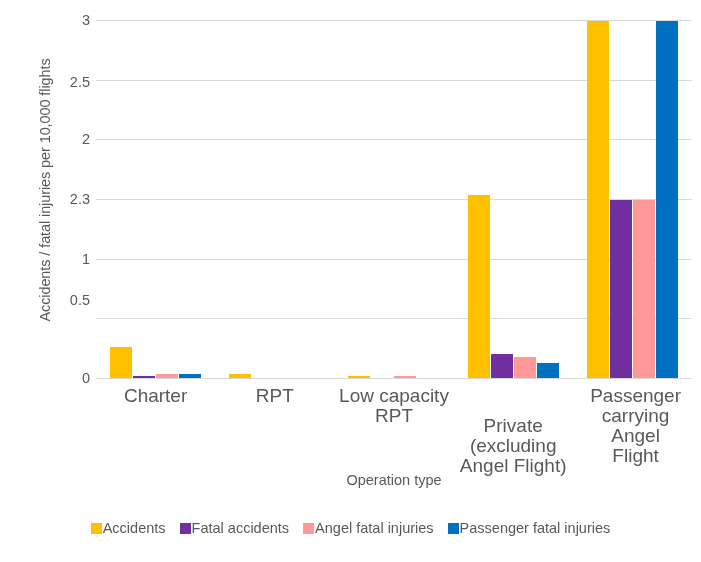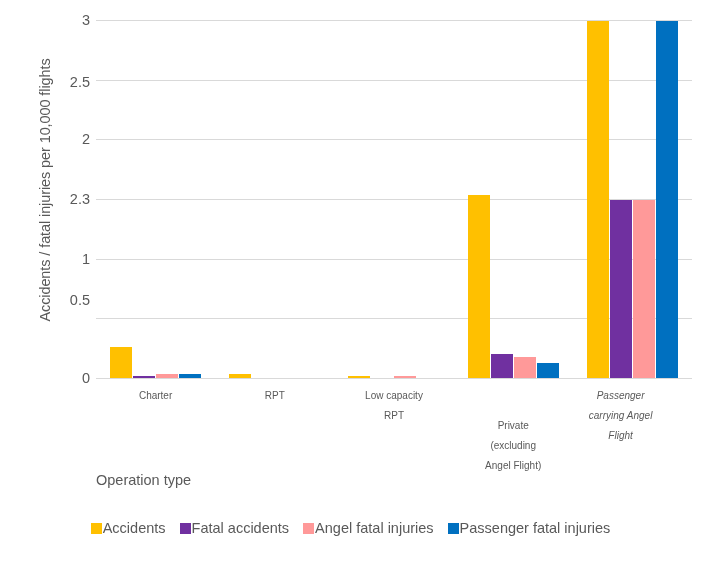--- a/index.html
+++ b/index.html
@@ -106,32 +106,32 @@
     position: absolute;
     left: 96px;
     top: 386px;
     width: 596px;
     height: 78px;
   }
   .x-label {
     position: absolute;
     top: 0;
     text-align: center;
-    font-size: 10px;
+    font-size: 19px;
     line-height: 20px;
     color: #595959;
   }
 
   
   #x-axis-title {
     position: absolute;
     left: 96px;
     top: 472px;
     width: 596px;
-    text-align: left;
+    text-align: center;
     font-size: 14.5px;
     color: #595959;
   }
 
   
   #legend {
     position: absolute;
     left: 0;
     top: 520px;
     width: 701px;
@@ -221,21 +221,21 @@
       </div>
       <div class="x-label" style="left: 238.4px; width: 119.2px;">
         <div>Low capacity</div>
         <div>RPT</div>
       </div>
       <div class="x-label" style="left: 357.6px; width: 119.2px; margin-top: 30px;">
         <div>Private</div>
         <div>(excluding</div>
         <div>Angel Flight)</div>
       </div>
-      <div class="x-label" style="left: 465px; width: 119.2px; font-style: italic;">
+      <div class="x-label" style="left: 480px; width: 119.2px;">
         <div>Passenger</div>
         <div>carrying Angel</div>
         <div>Flight</div>
       </div>
     </div>
 
   <div id="x-axis-title">Operation type</div>
 
   <div id="legend">
       <div class="legend-item">

